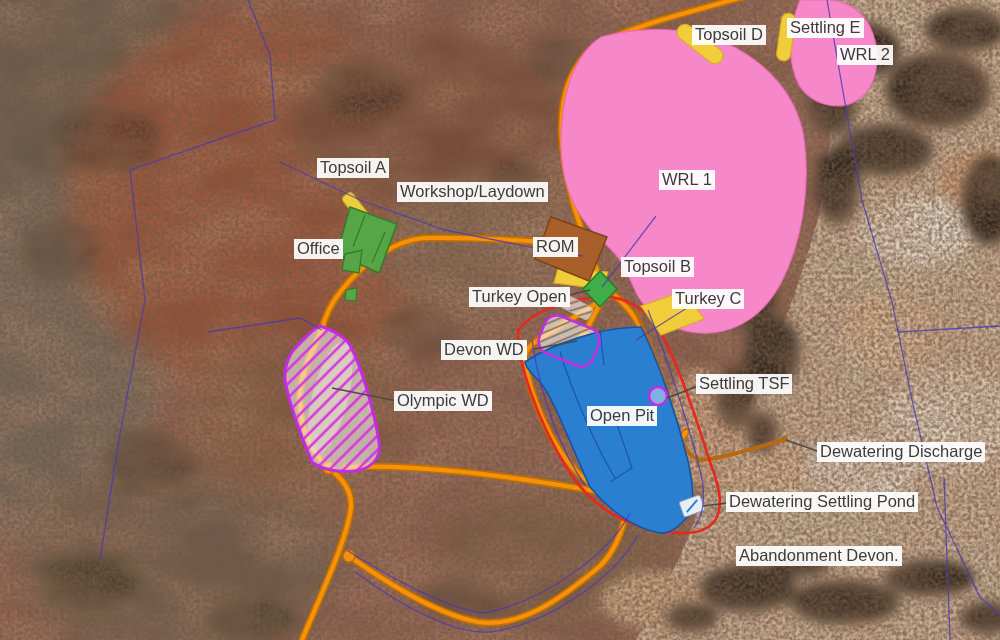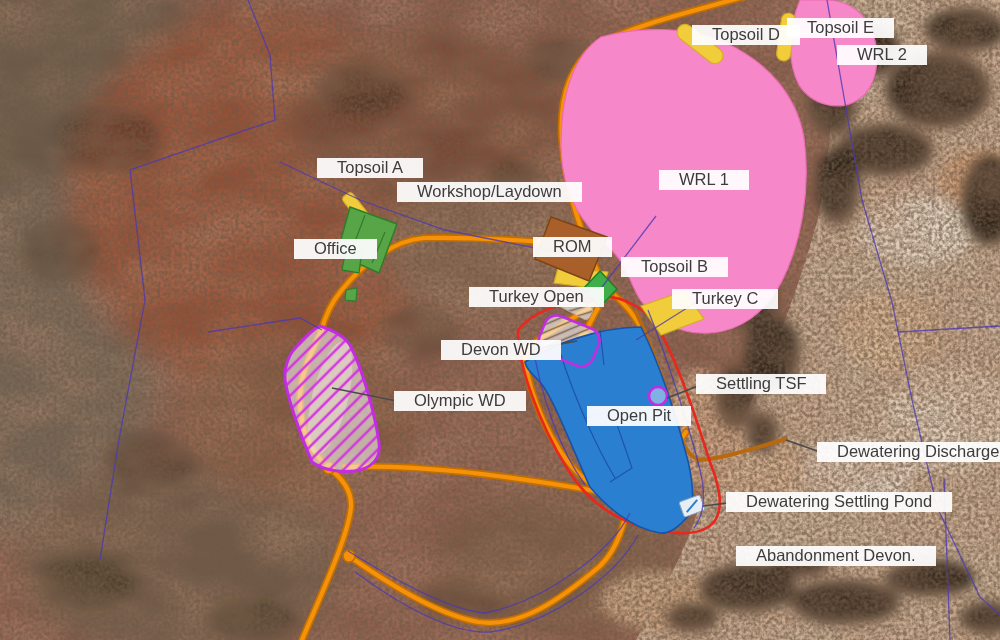--- a/index.html
+++ b/index.html
@@ -1,20 +1,20 @@
 <!DOCTYPE html>
 <html><head>
 <meta charset="utf-8">
 <style>
   html,body{margin:0;padding:0;background:#222;}
   .map{position:relative;width:1000px;height:640px;overflow:hidden;background:#916050;
        font-family:"Liberation Sans",sans-serif;}
   .map svg{position:absolute;left:0;top:0;}
   .lbl{position:absolute;background:rgba(255,255,255,.93);color:#3c3c3c;
-       font-size:16.5px;line-height:1.2;padding:0 20px;white-space:nowrap;
+       font-size:16.5px;line-height:1.2;padding:0 3px;white-space:nowrap;
        font-family:"Liberation Sans",sans-serif;}
 </style>
 </head>
 <body>
 
 <div class="map">
 <svg width="1000" height="640" viewBox="0 0 1000 640" xmlns="http://www.w3.org/2000/svg">
   <defs>
     <filter id="soft" x="-60%" y="-60%" width="220%" height="220%">
           <feGaussianBlur stdDeviation="14"></feGaussianBlur>
@@ -199,21 +199,21 @@
     <path d="M 332,388 L 397,401"></path>
     <path d="M 534,349 L 577,341"></path>
     <path d="M 570,295 L 590,290"></path>
     <path d="M 667,398 L 698,386"></path>
     <path d="M 786,440 L 820,452"></path>
     <path d="M 703,506 L 728,503"></path>
   </g>
 </svg>
 
   <div class="lbl" style="left:692px;top:25px">Topsoil D</div>
-  <div class="lbl" style="left:787px;top:18px">Topsoil E</div>
+  <div class="lbl" style="left:787px;top:18px">Settling E</div>
   <div class="lbl" style="left:837px;top:45px">WRL 2</div>
   <div class="lbl" style="left:659px;top:170px">WRL 1</div>
   <div class="lbl" style="left:317px;top:158px">Topsoil A</div>
   <div class="lbl" style="left:397px;top:182px">Workshop/Laydown</div>
   <div class="lbl" style="left:294px;top:239px">Office</div>
   <div class="lbl" style="left:533px;top:237px">ROM</div>
   <div class="lbl" style="left:621px;top:257px">Topsoil B</div>
   <div class="lbl" style="left:672px;top:289px">Turkey C</div>
   <div class="lbl" style="left:469px;top:287px">Turkey Open</div>
   <div class="lbl" style="left:441px;top:340px">Devon WD</div>

